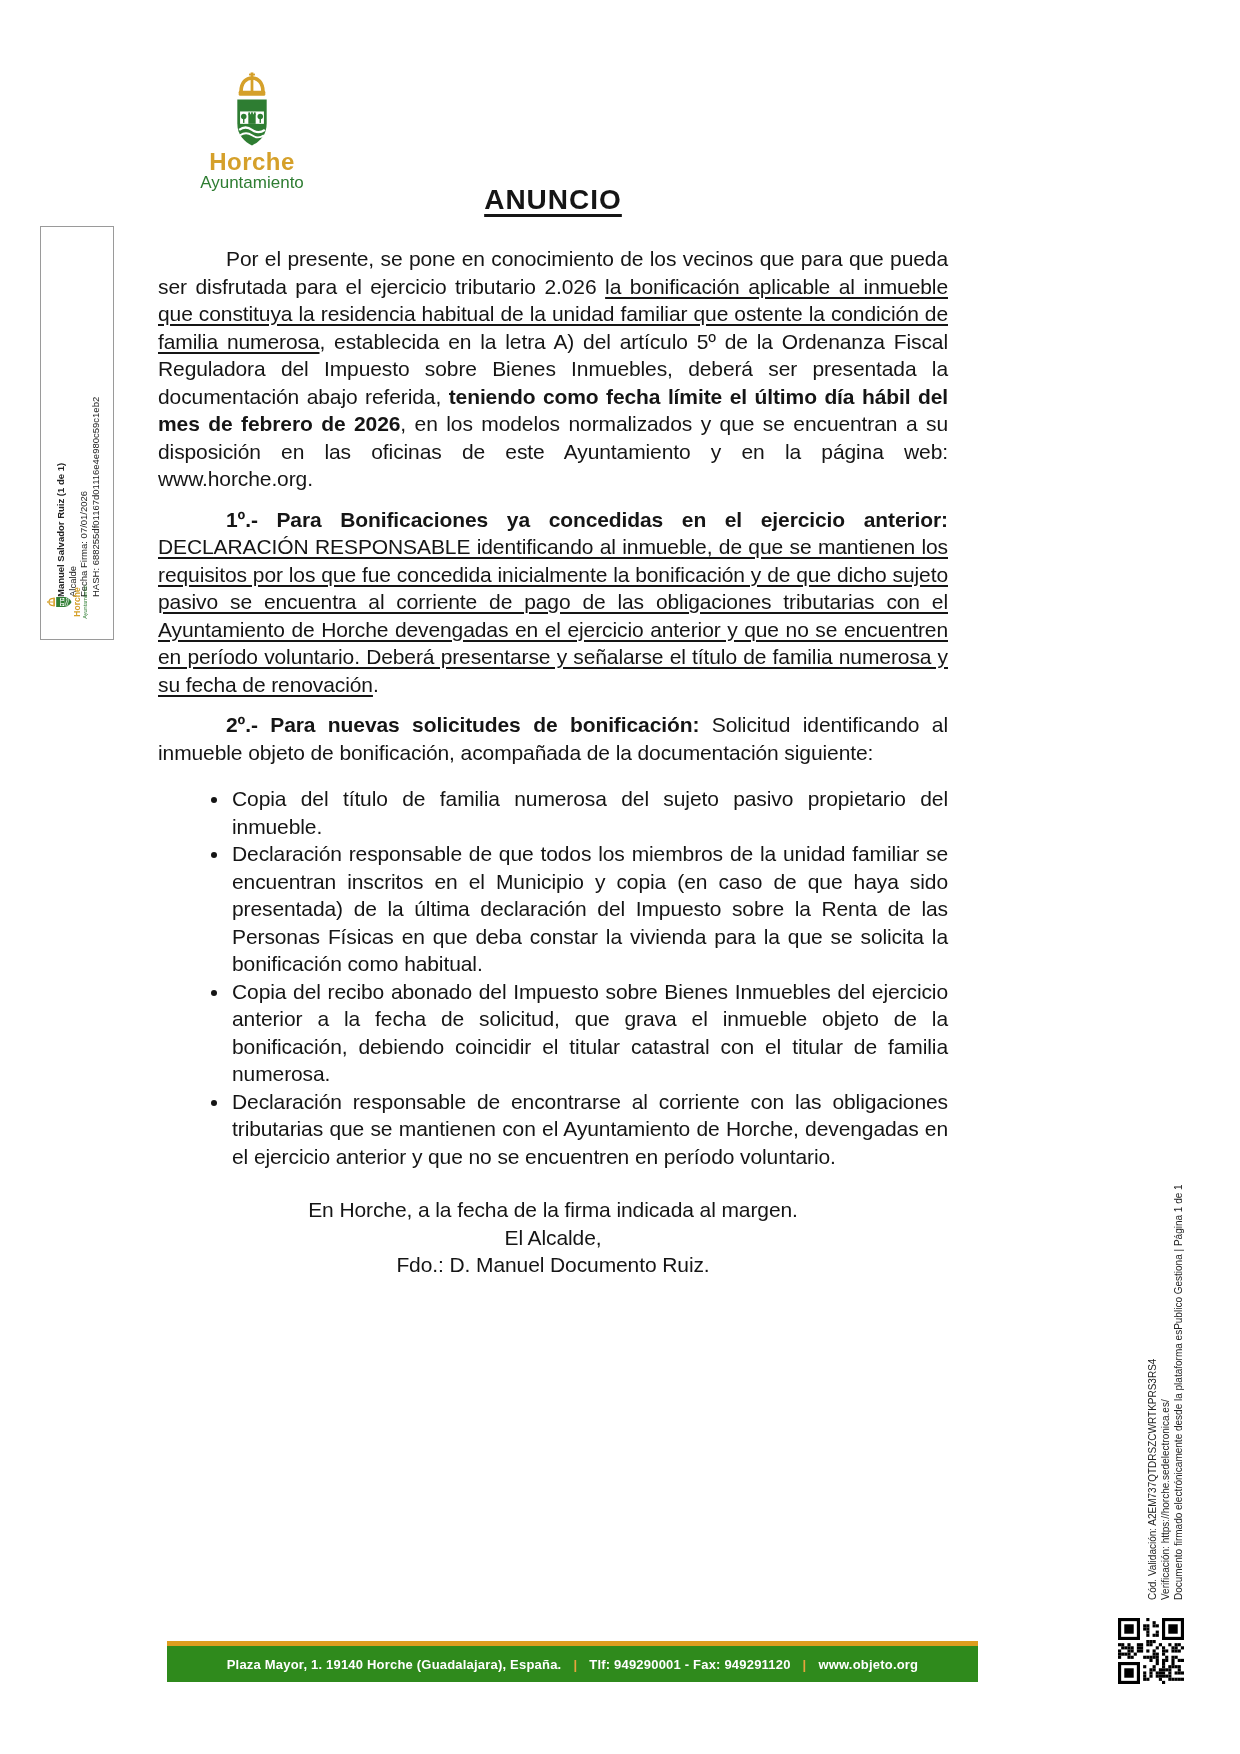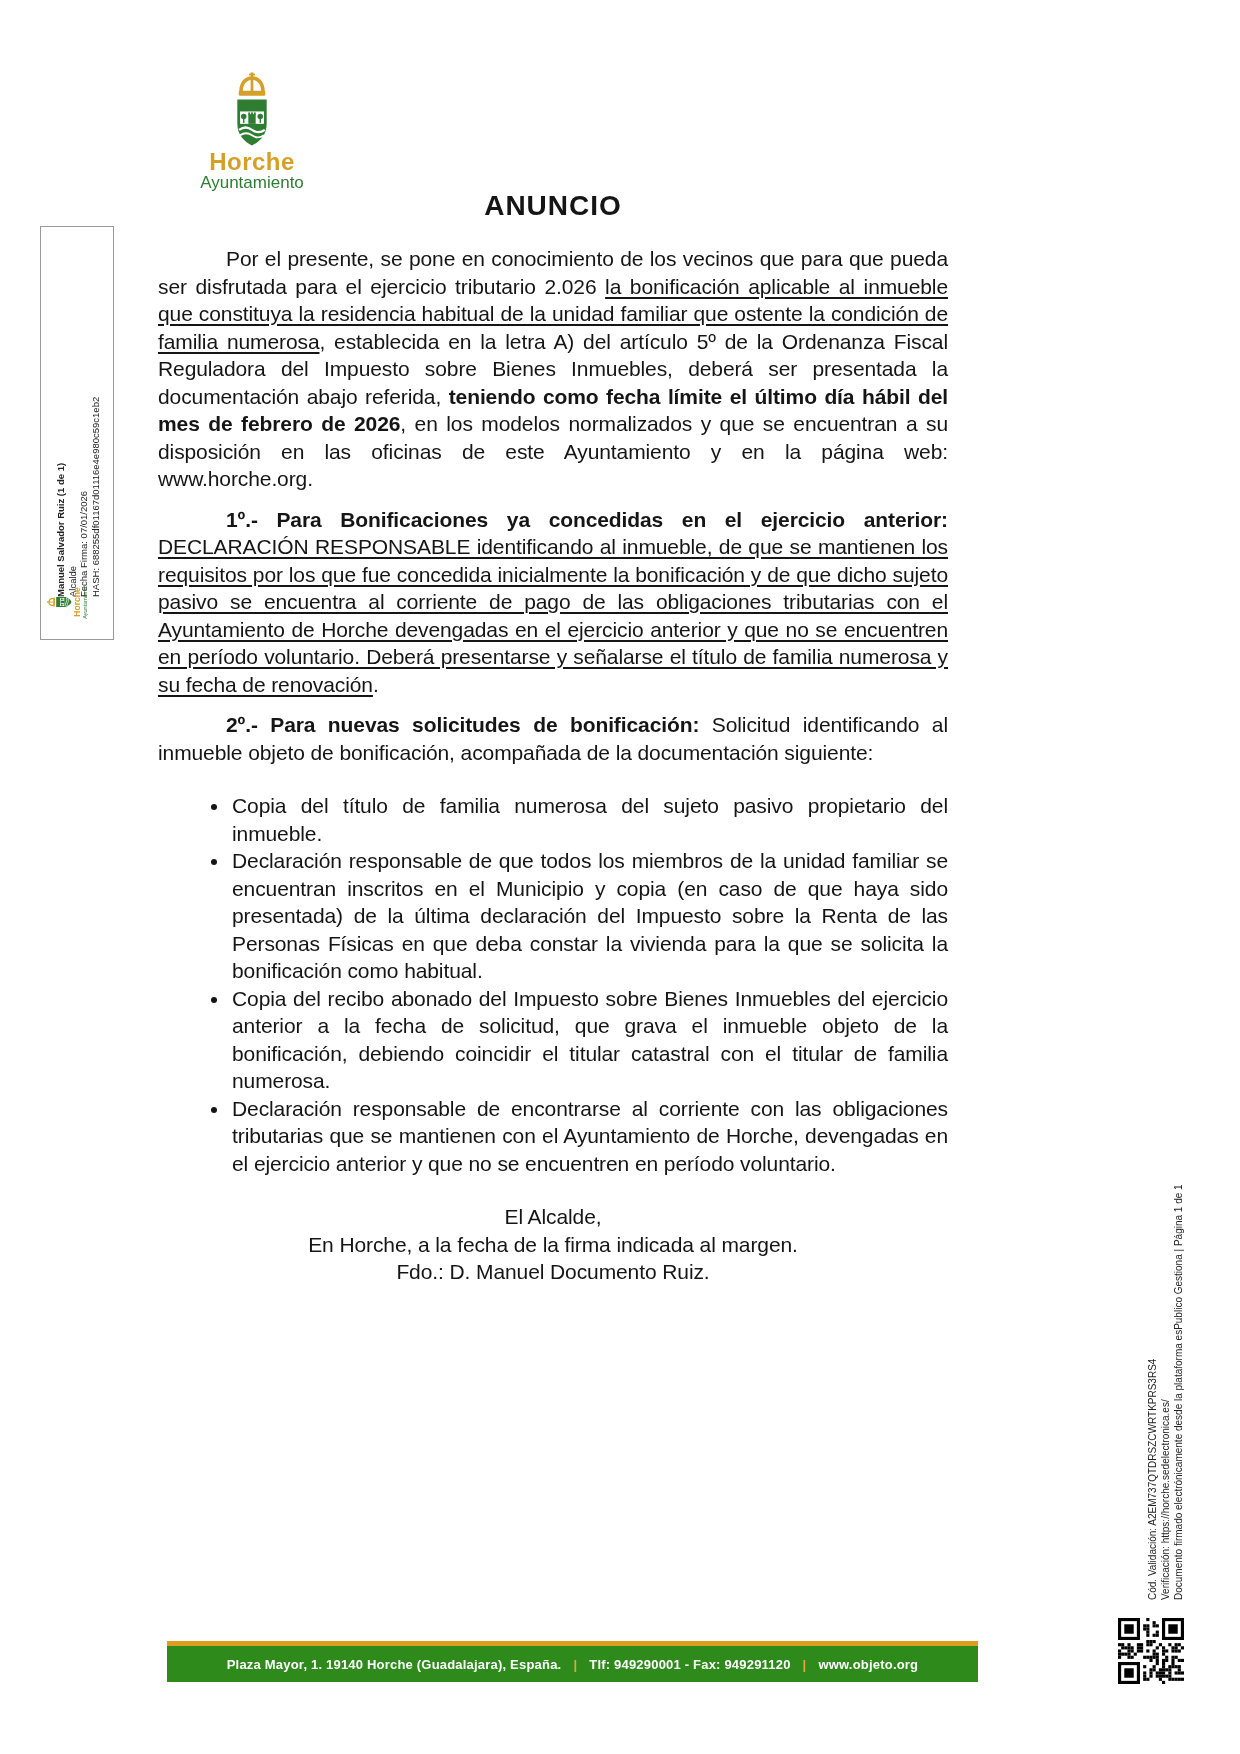--- a/index.html
+++ b/index.html
@@ -6,23 +6,23 @@
   .page{position:relative;width:1228px;height:1754px;background:#fff;overflow:hidden;
         font-family:"Liberation Sans",sans-serif;color:#151515;}
 
   
   .logo{position:absolute;left:194px;top:72px;width:116px;text-align:center;}
   .logo .crest{width:46px;height:78px;display:block;margin:0 auto;}
   .logo-name{font-size:24px;font-weight:bold;color:#D5A02A;line-height:24px;letter-spacing:.5px;}
   .logo-sub{font-size:17px;color:#2E7D32;line-height:18px;}
 
   
-  .doc-title{position:absolute;left:158px;top:190px;width:790px;text-align:center;
+  .doc-title{position:absolute;left:158px;top:184px;width:790px;text-align:center;
              font-size:28px;font-weight:bold;letter-spacing:1px;
-             text-decoration-thickness:2.5px;text-underline-offset:5px;}
+             text-decoration:underline;text-decoration-thickness:2.5px;text-underline-offset:5px;}
 
   
   .sig-box{position:absolute;left:40px;top:226px;width:72px;height:412px;
            border:1px solid #9a9a9a;background:#fff;}
   .sig-rotate{position:absolute;left:14px;top:370px;width:226px;
               transform:rotate(-90deg);transform-origin:0 0;
               font-size:9.5px;line-height:11.5px;color:#222;}
   .sig-rotate .b{font-weight:bold;}
   .sig-logo{position:absolute;left:6px;top:404px;width:58px;
             transform:rotate(-90deg);transform-origin:0 0;text-align:center;}
@@ -30,21 +30,21 @@
   .sig-logo .mname{font-size:8.5px;font-weight:bold;color:#D5A02A;line-height:9px;}
   .sig-logo .msub{font-size:5.5px;color:#2E7D32;line-height:7px;}
 
   
   .content{position:absolute;left:158px;top:240px;width:790px;
            font-size:21px;line-height:27.5px;text-align:justify;letter-spacing:-.1px;}
   .para{margin:5px 0 13px 0;text-indent:68px;}
   .para + .para{margin-top:13px;}
   .b{font-weight:bold;}
   .u{text-decoration:underline;text-decoration-thickness:1.6px;text-underline-offset:3px;}
-  ul.bullets{margin:26px 0 0 0;padding:0 0 0 72px;list-style:disc outside;}
+  ul.bullets{margin:19px 0 0 0;padding:0 0 0 72px;list-style:disc outside;}
   ul.bullets li{text-align:justify;margin:0;padding-left:2px;}
   .closing{margin-top:26px;text-align:center;}
   .closing div{line-height:27.5px;}
 
   
   .footer{position:absolute;left:155px;top:1641px;width:811px;padding-left:12px;}
   .footer .stripe{height:5px;background:#DD9D1F;}
   .footer .bar{height:36px;background:#2F8A1C;color:#fff;display:flex;align-items:center;
                justify-content:center;gap:12px;font-size:13px;font-weight:bold;letter-spacing:.2px;}
   .footer .pipe{color:#E8A33D;font-weight:bold;}
@@ -114,22 +114,22 @@
     <p class="para"><span>Por el presente, se pone en conocimiento de los vecinos que para que pueda ser disfrutada para el ejercicio tributario 2.026 </span><span class="u">la bonificación aplicable al inmueble que constituya la residencia habitual de la unidad familiar que ostente la condición de familia numerosa</span><span>, establecida en la letra A) del artículo 5º de la Ordenanza Fiscal Reguladora del Impuesto sobre Bienes Inmuebles, deberá ser presentada la documentación abajo referida, </span><span class="b">teniendo como fecha límite el último día hábil del mes de febrero de 2026</span><span>, en los modelos normalizados y que se encuentran a su disposición en las oficinas de este Ayuntamiento y en la página web: www.horche.org.</span></p>
     <p class="para"><span class="b">1º.- Para Bonificaciones ya concedidas en el ejercicio anterior: </span><span class="u">DECLARACIÓN RESPONSABLE identificando al inmueble, de que se mantienen los requisitos por los que fue concedida inicialmente la bonificación y de que dicho sujeto pasivo se encuentra al corriente de pago de las obligaciones tributarias con el Ayuntamiento de Horche devengadas en el ejercicio anterior y que no se encuentren en período voluntario. Deberá presentarse y señalarse el título de familia numerosa y su fecha de renovación</span><span>.</span></p>
     <p class="para"><span class="b">2º.- Para nuevas solicitudes de bonificación: </span><span>Solicitud identificando al inmueble objeto de bonificación, acompañada de la documentación siguiente:</span></p>
     <ul class="bullets">
       <li>Copia del título de familia numerosa del sujeto pasivo propietario del inmueble.</li>
       <li>Declaración responsable de que todos los miembros de la unidad familiar se encuentran inscritos en el Municipio y copia (en caso de que haya sido presentada) de la última declaración del Impuesto sobre la Renta de las Personas Físicas en que deba constar la vivienda para la que se solicita la bonificación como habitual.</li>
       <li>Copia del recibo abonado del Impuesto sobre Bienes Inmuebles del ejercicio anterior a la fecha de solicitud, que grava el inmueble objeto de la bonificación, debiendo coincidir el titular catastral con el titular de familia numerosa.</li>
       <li>Declaración responsable de encontrarse al corriente con las obligaciones tributarias que se mantienen con el Ayuntamiento de Horche, devengadas en el ejercicio anterior y que no se encuentren en período voluntario.</li>
     </ul>
     <div class="closing">
+      <div>En Horche, a la fecha de la firma indicada al margen.</div>
       <div>El Alcalde,</div>
-      <div>En Horche, a la fecha de la firma indicada al margen.</div>
       <div>Fdo.: D. Manuel Documento Ruiz.</div>
     </div>
   </div>
 
   <div class="footer">
     <div class="stripe"></div>
     <div class="bar">
       <span>Plaza Mayor, 1. 19140 Horche (Guadalajara), España.</span>
       <span class="pipe">|</span>
       <span>Tlf: 949290001 - Fax: 949291120</span>

